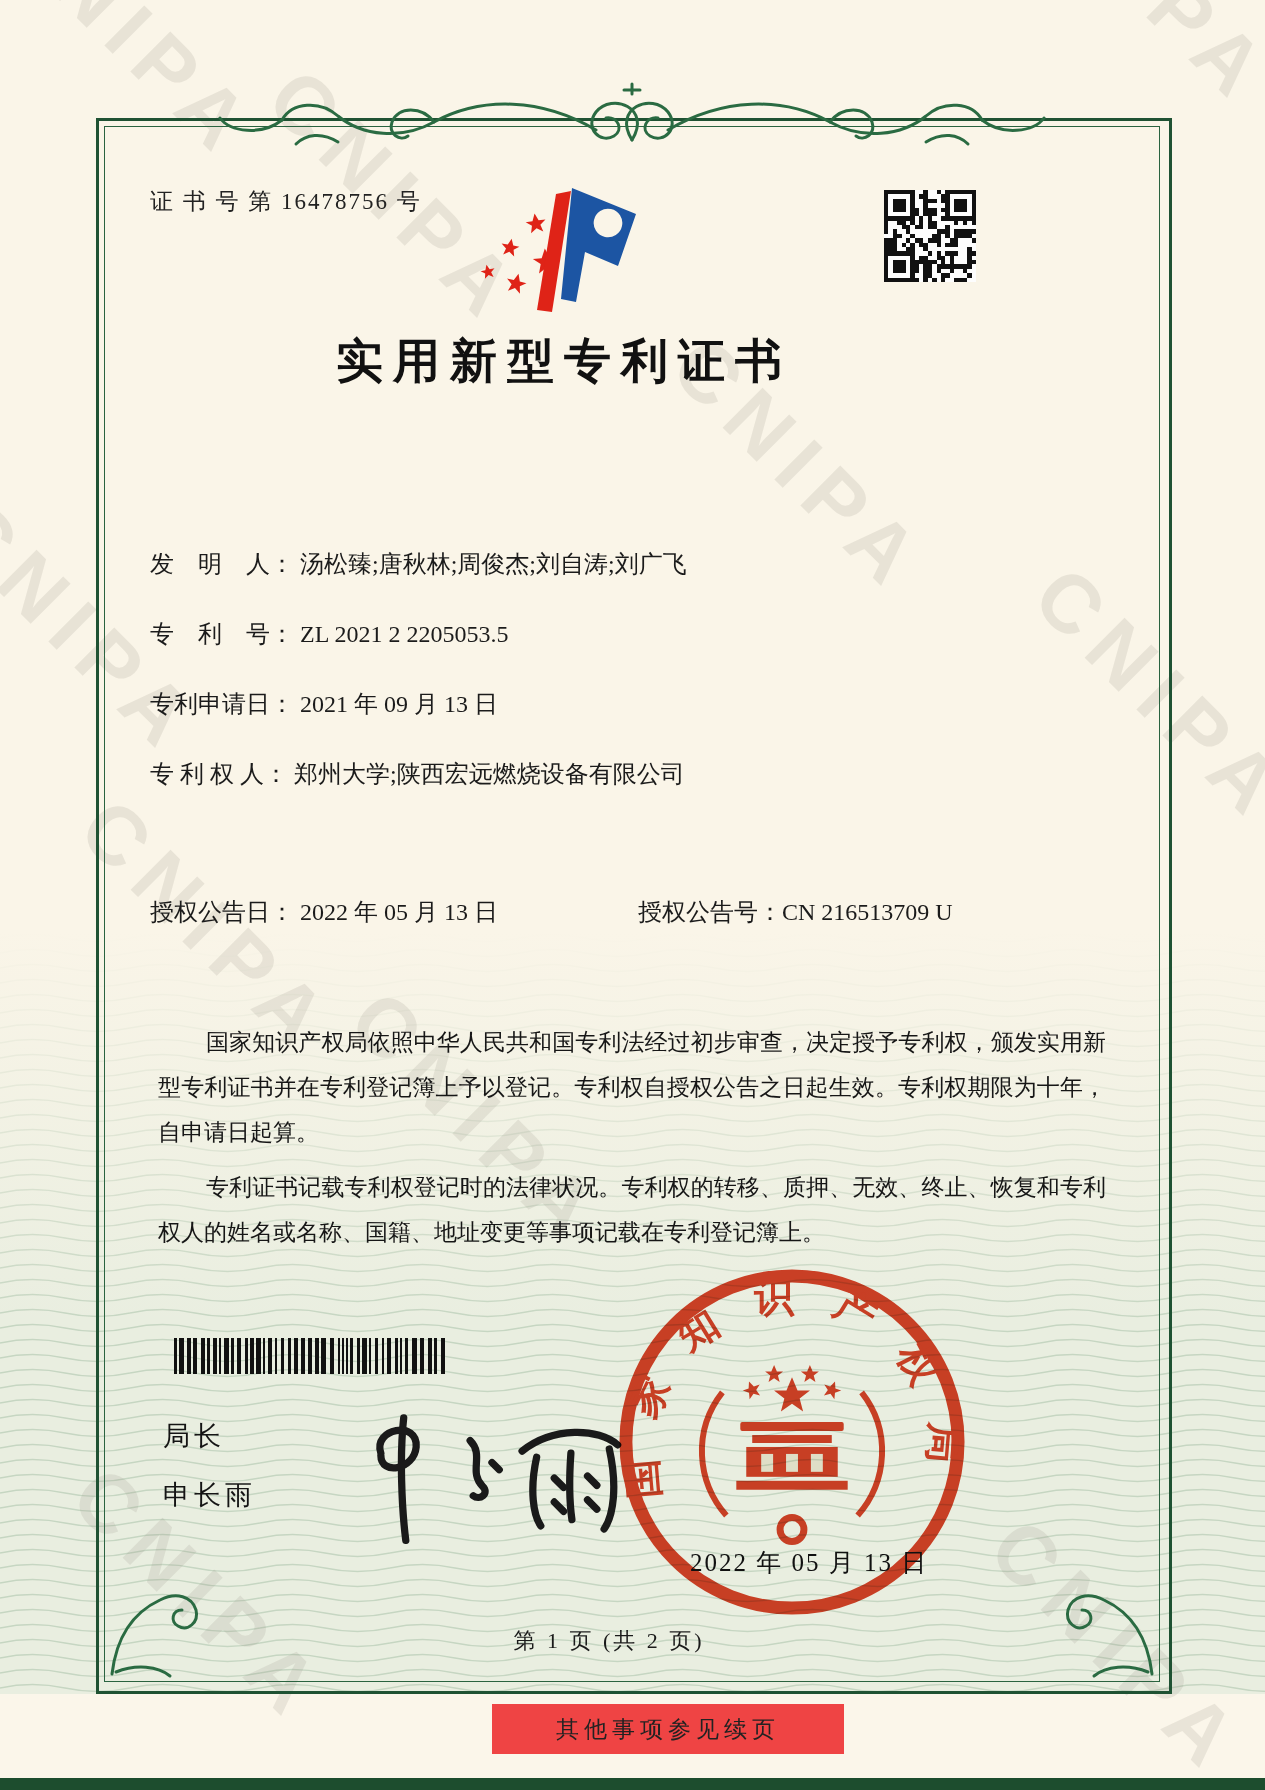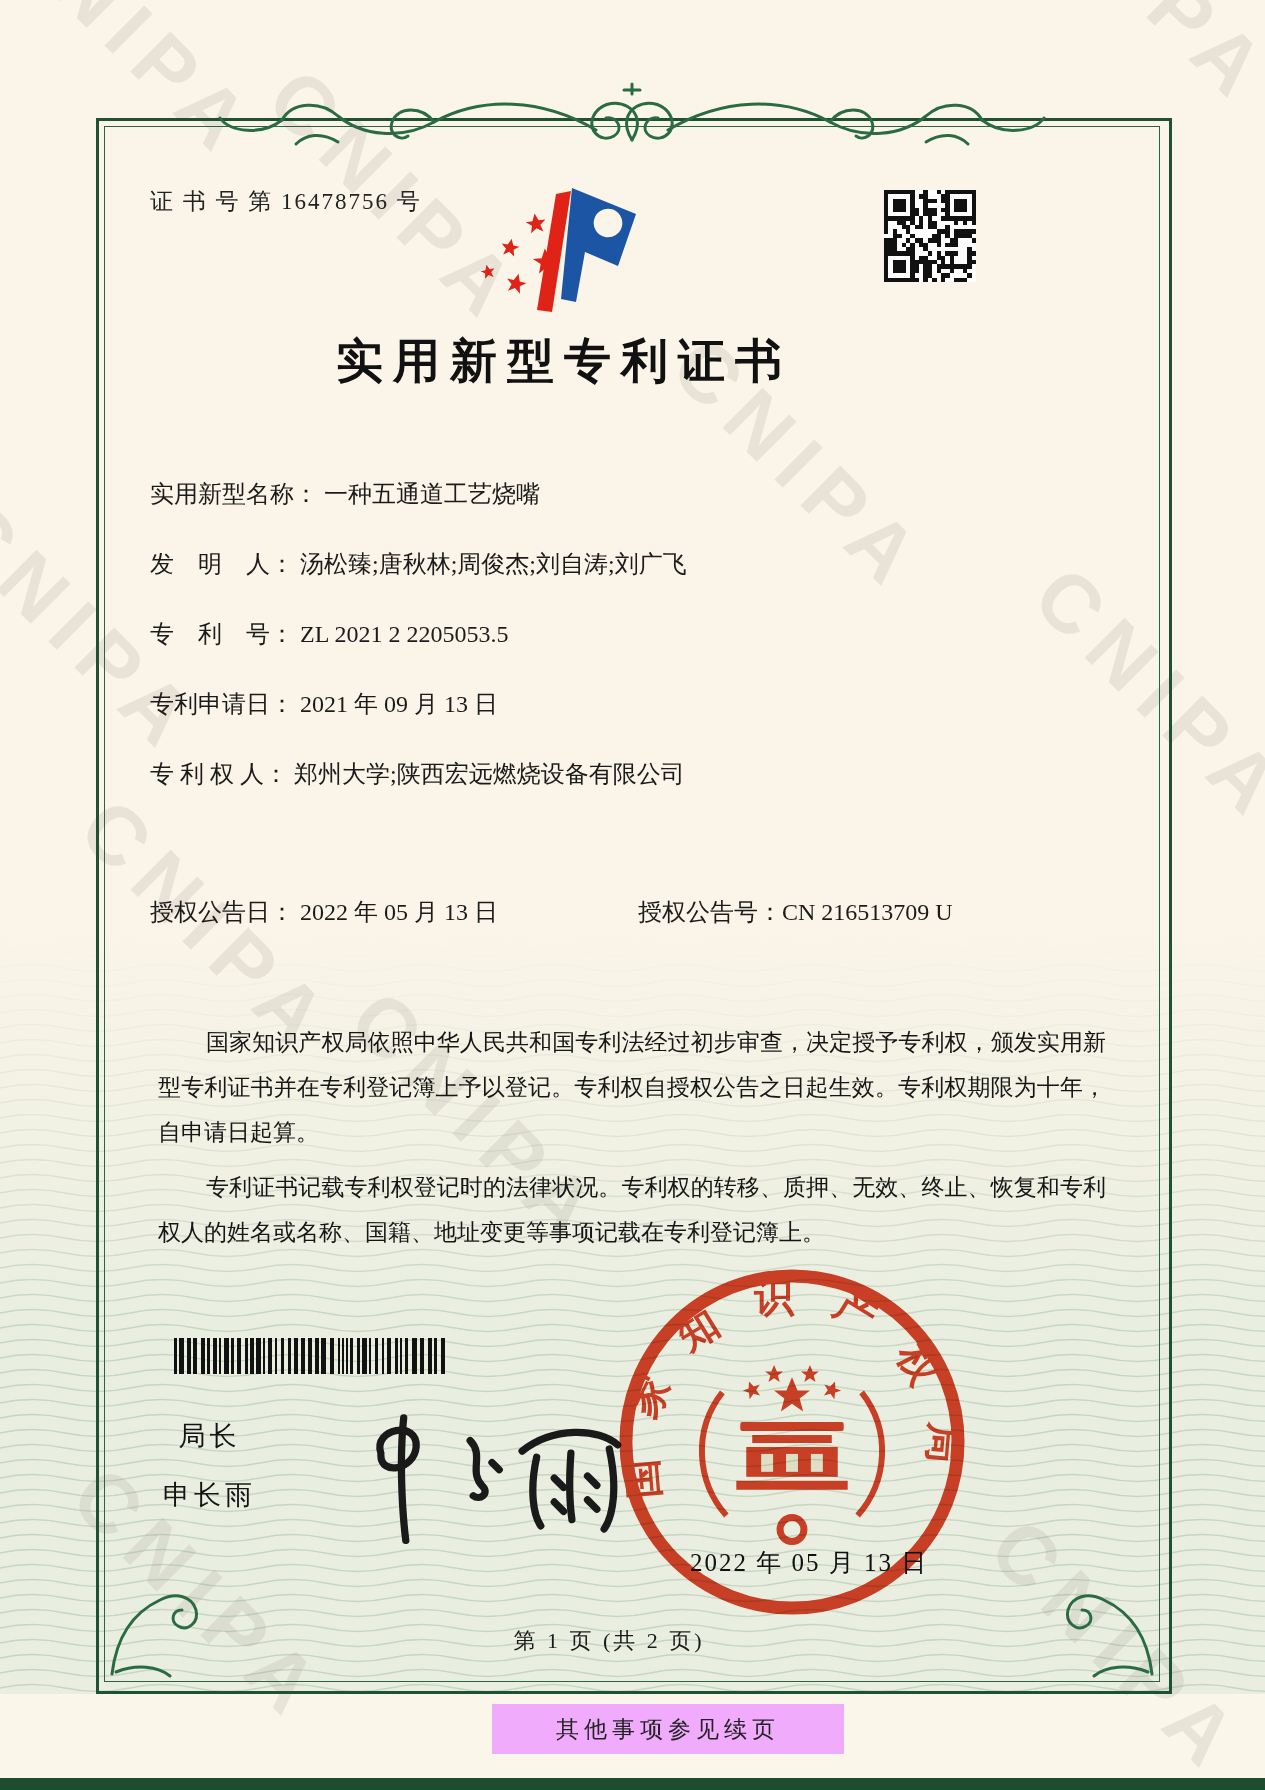--- a/index.html
+++ b/index.html
@@ -28,27 +28,27 @@
   .row{position:absolute;left:150px;font-size:24px;color:#1b1b1b;white-space:nowrap;}
   .row .fvalue{margin-left:6px;}
   .rowright{position:absolute;left:638px;font-size:24px;color:#1b1b1b;white-space:nowrap;}
   
   .bodytext{position:absolute;left:148px;top:1010px;width:968px;font-size:23px;line-height:45px;
     text-align:justify;color:#161616;}
   .bodytext p{margin:10px;text-indent:48px;}
   
   .barcode{position:absolute;left:172px;top:1338px;}
   .director{position:absolute;left:163px;top:1418px;font-family:"Liberation Sans","DejaVu Sans",sans-serif;
-    font-size:27px;color:#141414;text-align:center;}
+    font-size:27px;color:#141414;}
   .director div{margin-bottom:23px;letter-spacing:4px;}
   .signature{position:absolute;left:358px;top:1402px;}
   .seal{position:absolute;left:613px;top:1263px;mix-blend-mode:multiply;opacity:.93;}
   .sealdate{position:absolute;left:690px;top:1546px;width:330px;font-size:25px;letter-spacing:2px;color:#101010;}
   .pageinfo{position:absolute;left:0;top:1626px;width:1218px;text-align:center;font-size:22px;letter-spacing:3px;color:#1a1a1a;}
-  .contnote{position:absolute;left:492px;top:1704px;width:352px;height:50px;background:#f0abfc;
+  .contnote{position:absolute;left:492px;top:1704px;width:352px;height:50px;background:#ef4444;
     display:flex;align-items:center;justify-content:center;font-size:23px;letter-spacing:5px;color:#222;}
 </style>
 </head>
 <body>
 
 <div id="page">
 
   <svg class="waves" width="1265" height="1790">
     <defs>
       <pattern id="wv" width="130" height="15" patternUnits="userSpaceOnUse">
@@ -362,23 +362,20 @@
       <rect x="9" y="20" width="1" height="1"></rect>
       <rect x="11" y="20" width="1" height="1"></rect>
       <rect x="13" y="20" width="1" height="1"></rect>
       <rect x="16" y="20" width="1" height="1"></rect>
       <rect x="17" y="20" width="1" height="1"></rect>
       <rect x="18" y="20" width="1" height="1"></rect>
     </svg>
 
   <div class="title">实用新型专利证书</div>
 
-  <div class="row" style="top:478px">
-    <span>实用新型名称：</span><span class="fvalue">一种五通道工艺烧嘴</span>
-  </div>
   <div class="row" style="top:548px">
     <span>发　明　人：</span><span class="fvalue">汤松臻;唐秋林;周俊杰;刘自涛;刘广飞</span>
   </div>
   <div class="row" style="top:618px">
     <span>专　利　号：</span><span class="fvalue">ZL 2021 2 2205053.5</span>
   </div>
   <div class="row" style="top:688px">
     <span>专利申请日：</span><span class="fvalue">2021 年 09 月 13 日</span>
   </div>
   <div class="row" style="top:758px">

